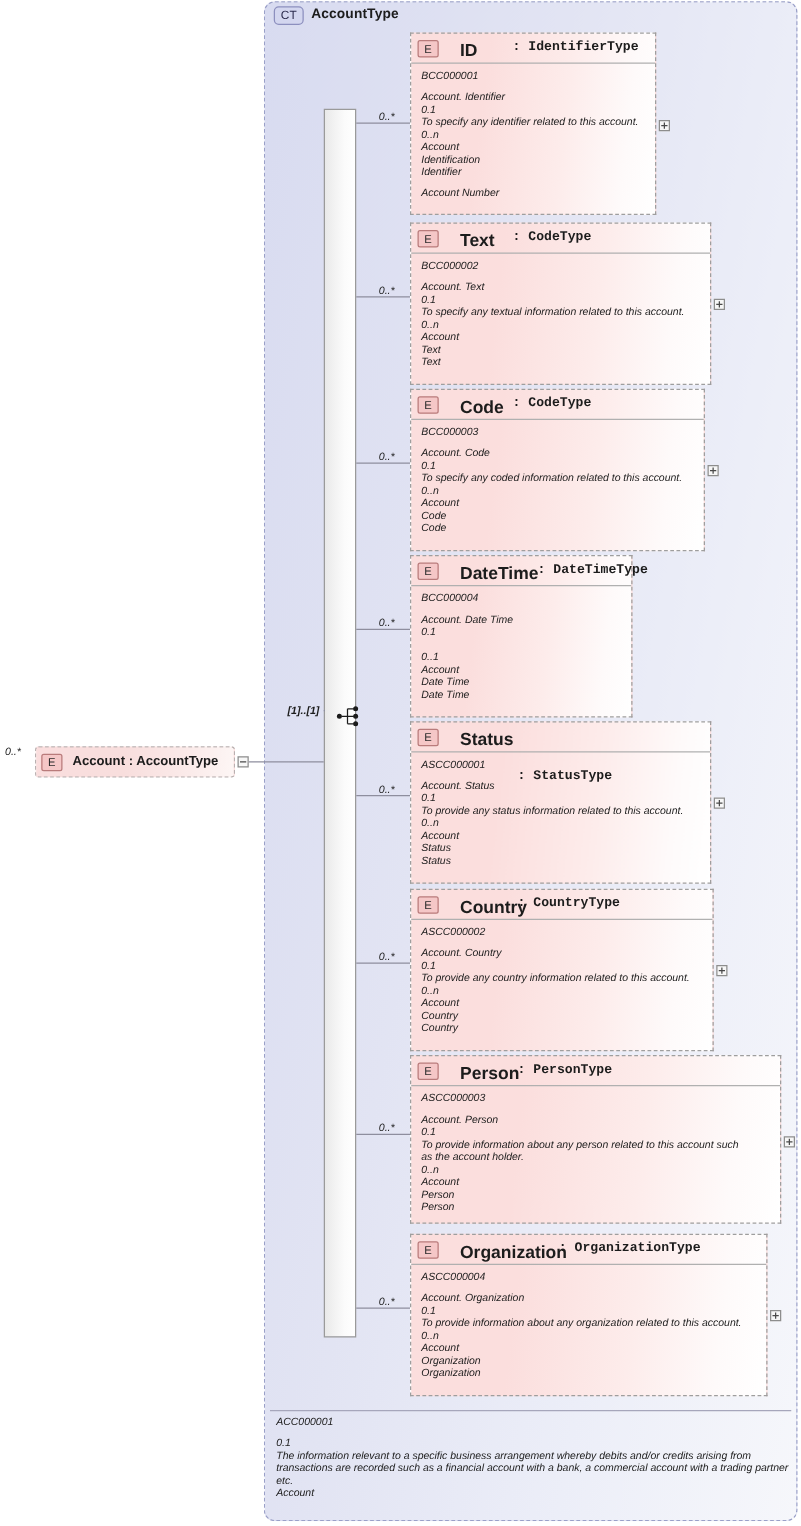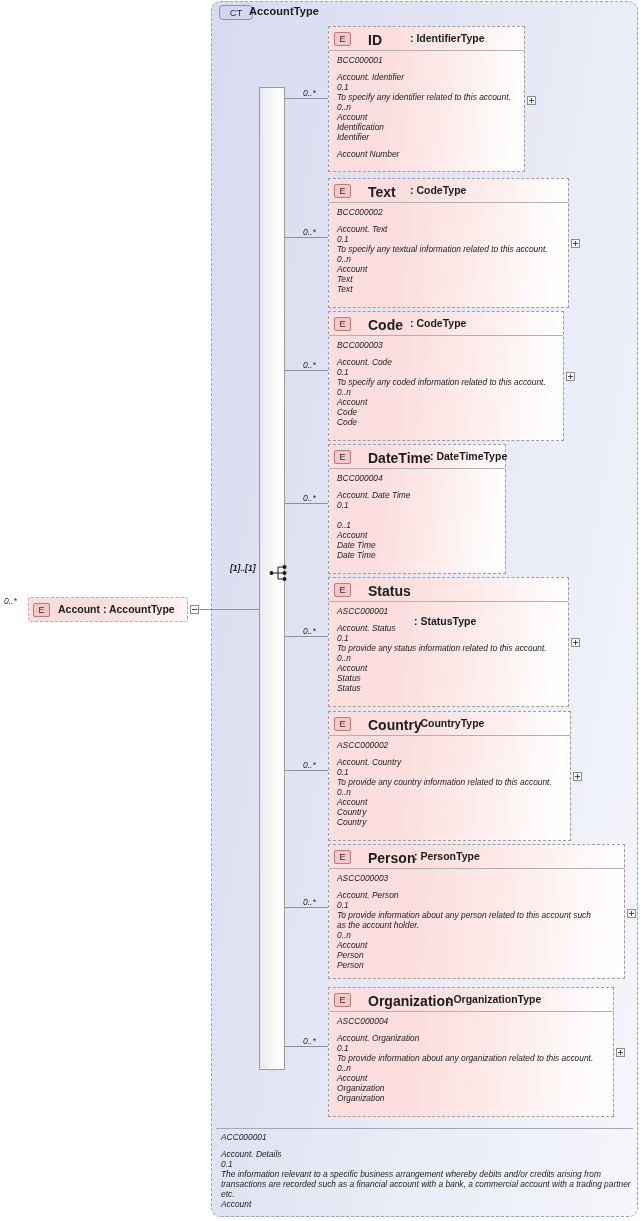--- a/index.html
+++ b/index.html
@@ -21,21 +21,21 @@
     left:211px; top:1px;
     width:427px; height:1216px;
     box-sizing:border-box;
     border:1px dashed #9aa0c8;
     border-radius:9px;
     background:linear-gradient(100deg,#d8dbf0 0%,#e2e4f3 38%,#eceef8 70%,#f6f7fb 100%);
   }
   .ct-badge{
     position:absolute;
     left:219px; top:5px;
-    width:34px; height:15px;
+    width:24px; height:15px;
     box-sizing:border-box;
     border:1px solid #8c8fbe;
     border-radius:4px;
     background:#d3d6ef;
     font-size:9.5px;
     line-height:13px;
     text-align:center;
     color:#2b2b4e;
     letter-spacing:0px;
   }
@@ -145,20 +145,21 @@
   }
   .el .ename{
     position:absolute; left:39px; top:5px;
     font-size:14px; font-weight:bold; color:#1c1c1c;
     white-space:nowrap;
   }
   .el .etype{
     position:absolute; top:5px;
     font-size:10.5px; font-weight:bold; color:#1c1c1c;
     white-space:nowrap;
+    font-family:Liberation Mono, monospace;
   }
   .el .body{
     padding:4px 8px 3px 8px;
     font-size:8.4px;
     font-style:italic;
     line-height:10px;
     color:#1c1c1c;
   }
   .el .body .gap{height:7px;}
   .el .body .ln{white-space:nowrap;}
@@ -392,19 +393,18 @@
       <div class="ln">Organization</div>
       <div class="ln">Organization</div>
     </div>
   </div>
   <div class="toggle plus" style="left:616px; top:1048px;"></div>
 
   <div class="foot-sep"></div>
   <div class="foot">
     <div>ACC000001</div>
     <div class="gap"></div>
-    <div>Account. Details</div>
     <div>0.1</div>
     <div>The information relevant to a specific business arrangement whereby debits and/or credits arising from transactions are recorded such as a financial account with a bank, a commercial account with a trading partner etc.</div>
     <div>Account</div>
   </div>
 
 </div>
 
 </body></html>

